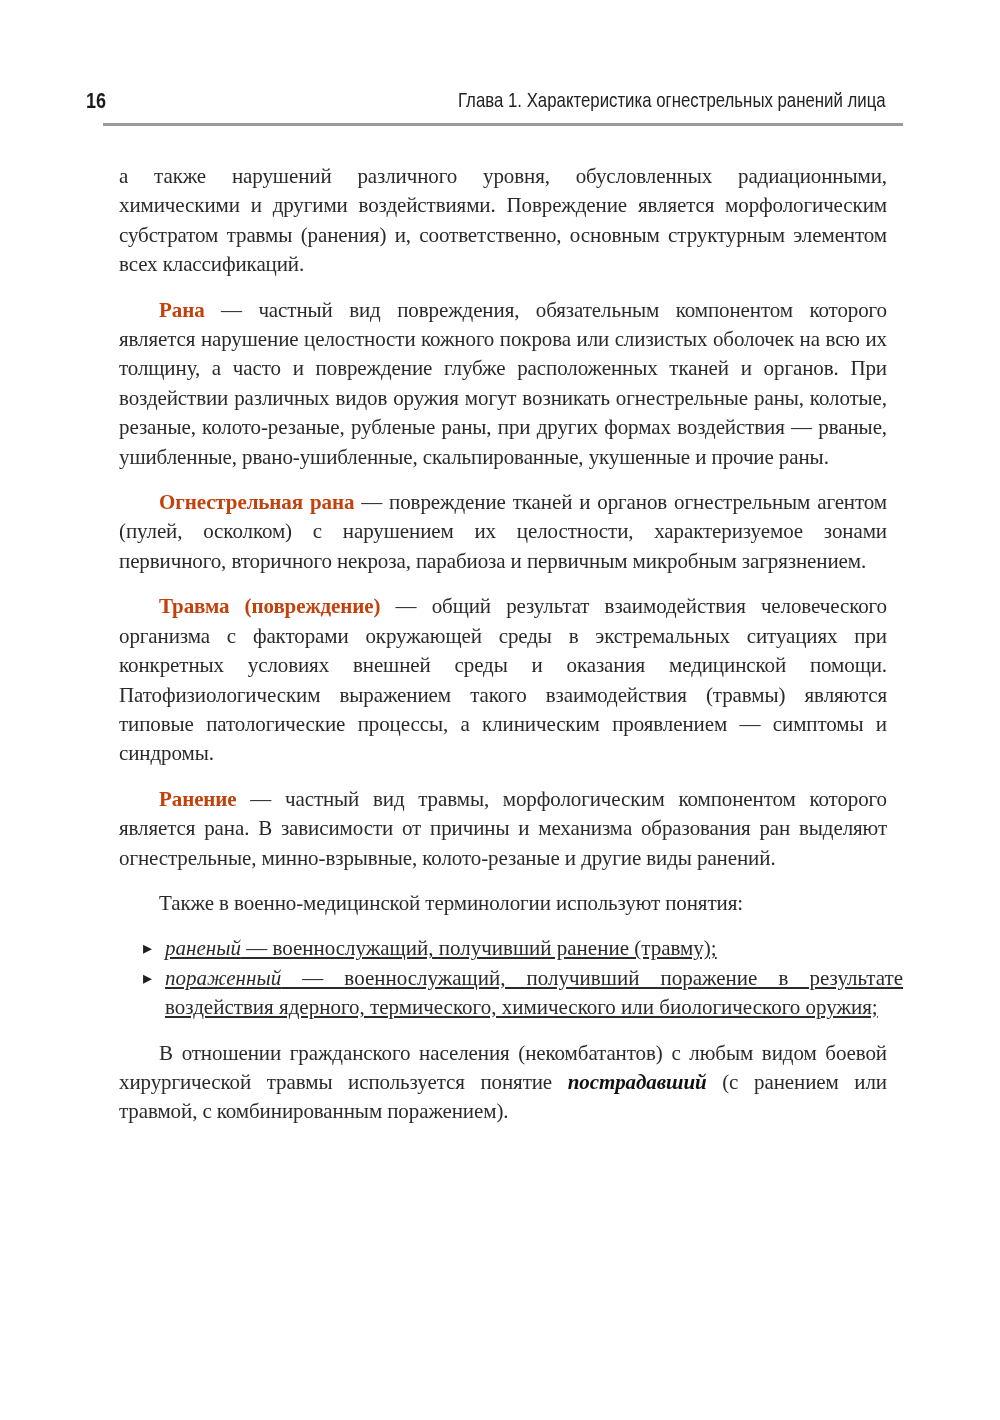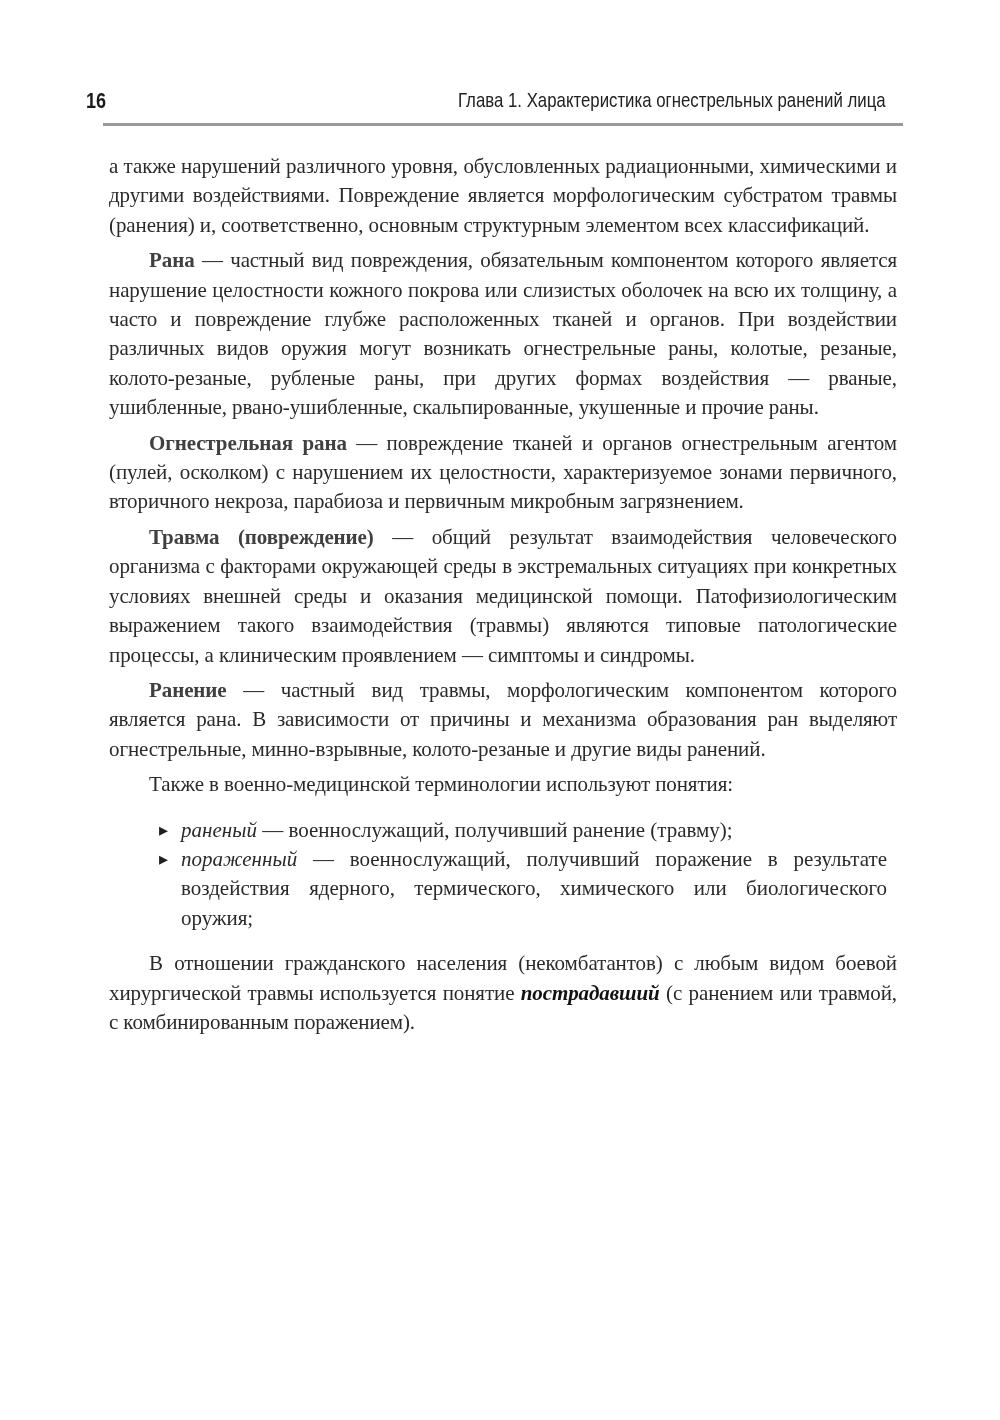--- a/index.html
+++ b/index.html
@@ -3,27 +3,27 @@
 <meta charset="utf-8">
 <style>
   html, body { margin: 0; padding: 0; background: #ffffff; }
   body { width: 1000px; height: 1420px; position: relative; overflow: hidden; }
   .page { position: absolute; left: 0; top: 0; width: 1000px; height: 1420px; background: #fff; }
   .header { position: absolute; left: 86px; top: 84px; width: 800px; height: 40px; }
   .page-num { position: absolute; left: 0; top: 4px; font-family: "Liberation Sans", sans-serif; font-weight: bold; font-size: 22px; color: #1a1a1a; transform: scaleX(0.82); transform-origin: left center; }
   .running-head { position: absolute; right: 0; top: 4px; font-family: "Liberation Sans", sans-serif; font-size: 21px; color: #222; transform: scaleX(0.80); transform-origin: right center; white-space: nowrap; }
   .rule { position: absolute; left: 103px; top: 123px; width: 800px; height: 3px; background: #9a9a9a; }
   .body { position: absolute; left: 103px; top: 146px; width: 800px; font-family: "Liberation Serif", serif; font-size: 21px; line-height: 29.4px; color: #2a2a2a; }
-  .p { margin: 6px; text-align: justify; text-indent: 40px; letter-spacing: -0.1px; }
+  .p { margin: 16px; text-align: justify; text-indent: 40px; letter-spacing: -0.1px; }
   .p + .p { margin-top: 2px; }
   .p.noindent { text-indent: 0; }
-  .term { font-weight: bold; color: #404040; }
+  .term { font-weight: bold; color: #c2410c; }
   .em { font-style: italic; }
   .emb { font-style: italic; font-weight: bold; color: #111; }
-  ul.list { list-style: none; margin: 16px; padding: 0 0 0 40px; }
+  ul.list { list-style: none; margin: 0; padding: 0 0 0 40px; text-decoration: underline; }
   ul.list li { position: relative; padding-left: 22px; text-align: justify; }
   ul.list li::before { content: "\25B8"; position: absolute; left: 0; top: 0; font-size: 18px; color: #1f1f1f; }
 </style>
 </head>
 <body>
 
 <div class="page">
   <div class="header">
     <div class="page-num">16</div>
     <div class="running-head">Глава 1. Характеристика огнестрельных ранений лица</div>

